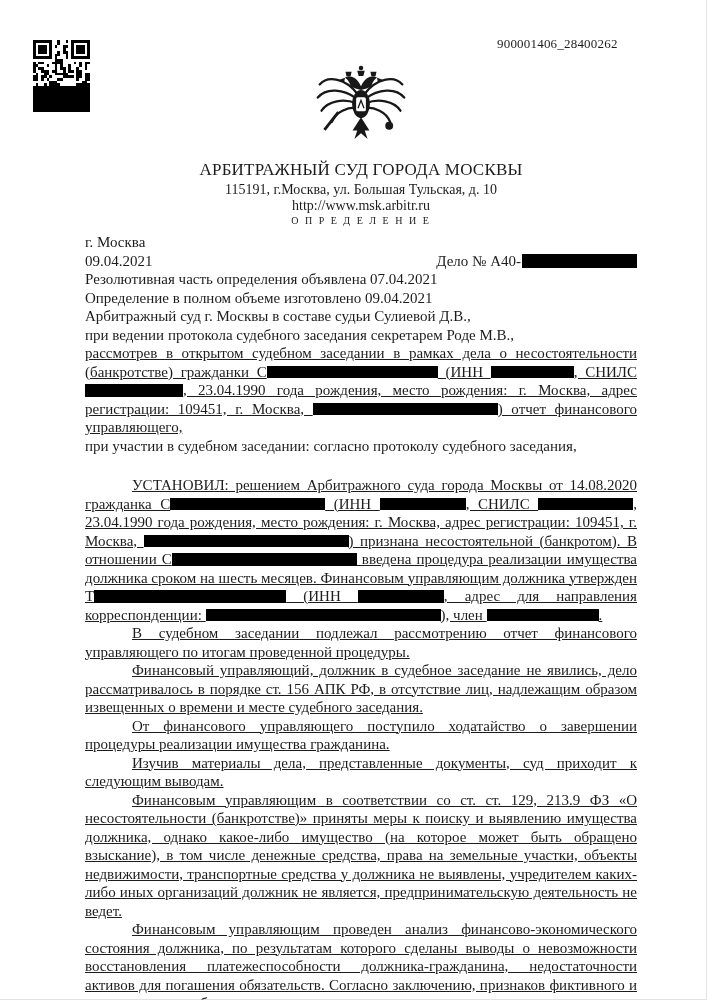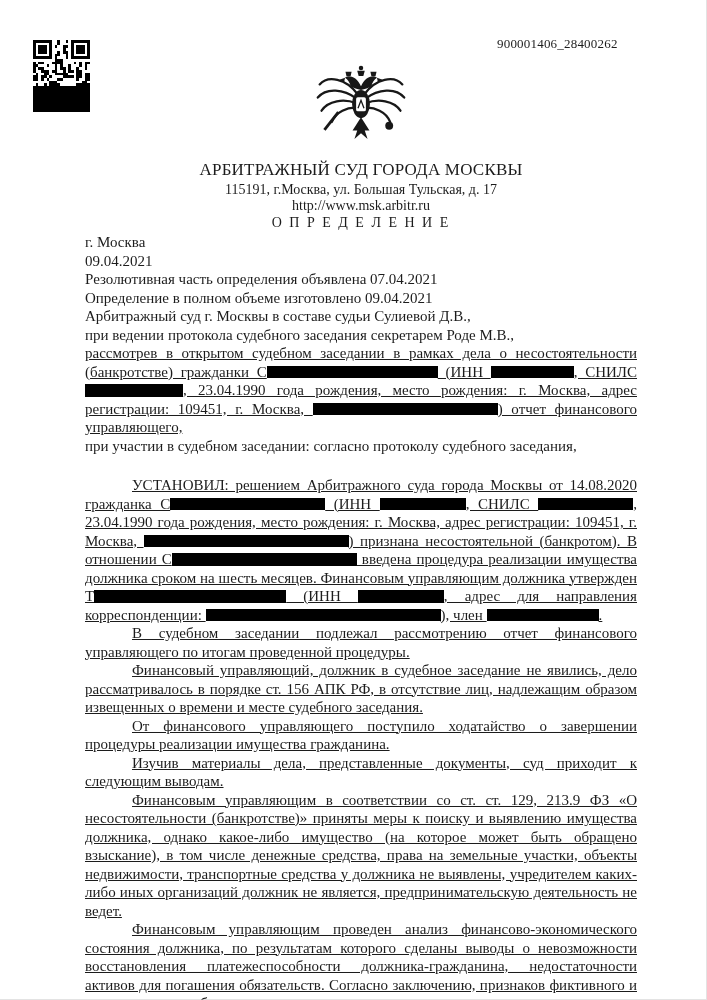--- a/index.html
+++ b/index.html
@@ -9,21 +9,21 @@
     overflow:hidden;
     box-shadow: inset -1px -1px 0 #e3e3e3;
   }
   .doc-number { position:absolute; top:36px; left:497px; font-size:13px; letter-spacing:0.2px; }
   .qr-wrap { position:absolute; top:40px; left:33px; width:57px; height:72px; }
   .header-block { position:absolute; top:62px; left:85px; width:552px; text-align:center; }
   .eagle { display:inline-block; width:94px; height:88px; }
   .court-name { font-size:17px; font-weight:normal; margin-top:6px; letter-spacing:0.2px; }
   .court-address { font-size:14px; margin-top:2px; }
   .court-site { font-size:14px; }
-  .doc-type { font-size:14px; letter-spacing:2px; margin-top:1px; }
+  .doc-type { font-size:10px; letter-spacing:2px; margin-top:1px; }
   .text-body { position:absolute; top:233px; left:85px; width:552px; font-size:15px; line-height:18.5px; }
   .meta-city { }
   .meta-row { display:flex; justify-content:space-between; align-items:baseline;font-family:Liberation Serif, serif; }
   .case-cell { white-space:nowrap; }
   .redact { display:inline-block; height:12.5px; background:#000; vertical-align:-1.5px; }
   .redact-case { display:inline-block; width:115px; height:13.5px; background:#000; vertical-align:-2px; margin-left:1px; }
   .para { margin:0; }
   .para.justify { text-align:justify;text-decoration:underline; }
   .para.indent { text-indent:47px; }
   .para.gap { margin-top:21px; }
@@ -183,29 +183,30 @@
           <ellipse cx="50" cy="44" rx="9.5" ry="15"></ellipse>
           <path d="M50 58 l-9 14 5 0 -3 9 7 -6 7 6 -3 -9 5 0 z"></path>
           <rect x="17" y="50" width="3" height="24" transform="rotate(38 18.5 62)"></rect>
           <circle cx="80" cy="67" r="4.2"></circle>
         </g>
         <rect x="44" y="36" width="12" height="16.5" rx="2.6" fill="#ffffff" stroke="#181818" stroke-width="1.6"></rect>
         <path d="M46.8 48.5 l3.2 -8.5 3.2 8.5" stroke="#181818" stroke-width="1.4" fill="none"></path>
       </svg>
     </span>
     <div class="court-name">АРБИТРАЖНЫЙ СУД ГОРОДА МОСКВЫ</div>
-    <div class="court-address">115191, г.Москва, ул. Большая Тульская, д. 17</div>
+    <div class="court-address">115191, г.Москва, ул. Большая Тульская, д. 10</div>
     <div class="court-site">http://www.msk.arbitr.ru</div>
     <div class="doc-type">О П Р Е Д Е Л Е Н И Е</div>
   </div>
 
   <div class="text-body">
     <div class="meta-city">г. Москва</div>
     <div class="meta-row">
       <span>09.04.2021</span>
+      <span class="case-cell"><span>Дело № А40-</span><span class="redact-case"></span></span>
     </div>
     <div>
         <p class="para"><span>Резолютивная часть определения объявлена 07.04.2021</span></p>
         <p class="para"><span>Определение в полном объеме изготовлено 09.04.2021</span></p>
         <p class="para"><span>Арбитражный суд г. Москвы в составе судьи Сулиевой Д.В.,</span></p>
         <p class="para"><span>при ведении протокола судебного заседания секретарем Роде М.В.,</span></p>
         <p class="para justify"><span>рассмотрев в открытом судебном заседании в рамках дела о несостоятельности (банкротстве) гражданки С</span><span class="redact" style="width: 171px; background: rgb(0, 0, 0);"></span><span> (ИНН </span><span class="redact" style="width: 83px; background: rgb(0, 0, 0);"></span><span>, СНИЛС </span><span class="redact" style="width: 98px; background: rgb(0, 0, 0);"></span><span>, 23.04.1990 года рождения, место рождения: г. Москва, адрес регистрации: 109451, г. Москва, </span><span class="redact" style="width: 185px; background: rgb(0, 0, 0);"></span><span>) отчет финансового управляющего,</span></p>
         <p class="para"><span>при участии в судебном заседании: согласно протоколу судебного заседания,</span></p>
         <p class="para indent justify gap"><span>УСТАНОВИЛ: решением Арбитражного суда города Москвы от 14.08.2020 гражданка С</span><span class="redact" style="width: 155px; background: rgb(0, 0, 0);"></span><span> (ИНН </span><span class="redact" style="width: 86px; background: rgb(0, 0, 0);"></span><span>, СНИЛС </span><span class="redact" style="width: 95px; background: rgb(0, 0, 0);"></span><span>, 23.04.1990 года рождения, место рождения: г. Москва, адрес регистрации: 109451, г. Москва, </span><span class="redact" style="width: 205px; background: rgb(0, 0, 0);"></span><span>) признана несостоятельной (банкротом). В отношении С</span><span class="redact" style="width: 185px; background: rgb(0, 0, 0);"></span><span> введена процедура реализации имущества должника сроком на шесть месяцев. Финансовым управляющим должника утвержден Т</span><span class="redact" style="width: 192px; background: rgb(0, 0, 0);"></span><span> (ИНН </span><span class="redact" style="width: 86px; background: rgb(0, 0, 0);"></span><span>, адрес для направления корреспонденции: </span><span class="redact" style="width: 235px; background: rgb(0, 0, 0);"></span><span>), член </span><span class="redact" style="width: 112px; background: rgb(0, 0, 0);"></span><span>.</span></p>
         <p class="para indent justify"><span>В судебном заседании подлежал рассмотрению отчет финансового управляющего по итогам проведенной процедуры.</span></p>

